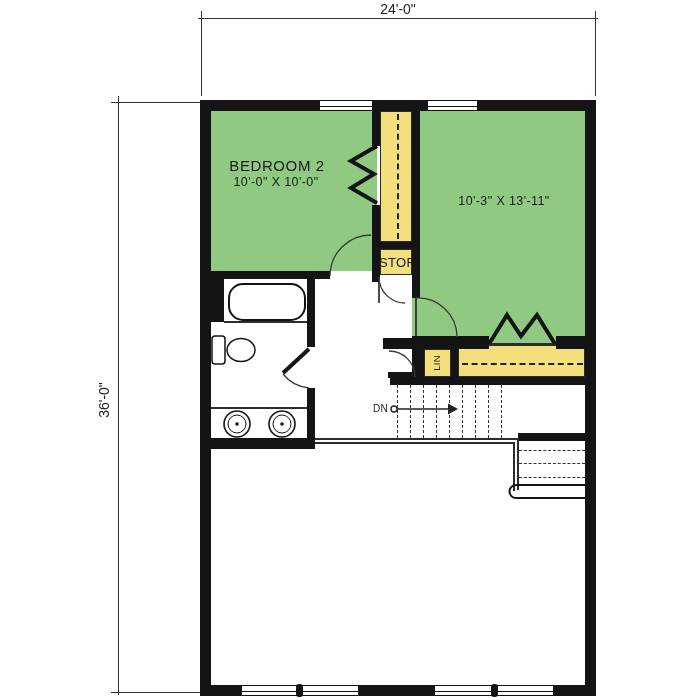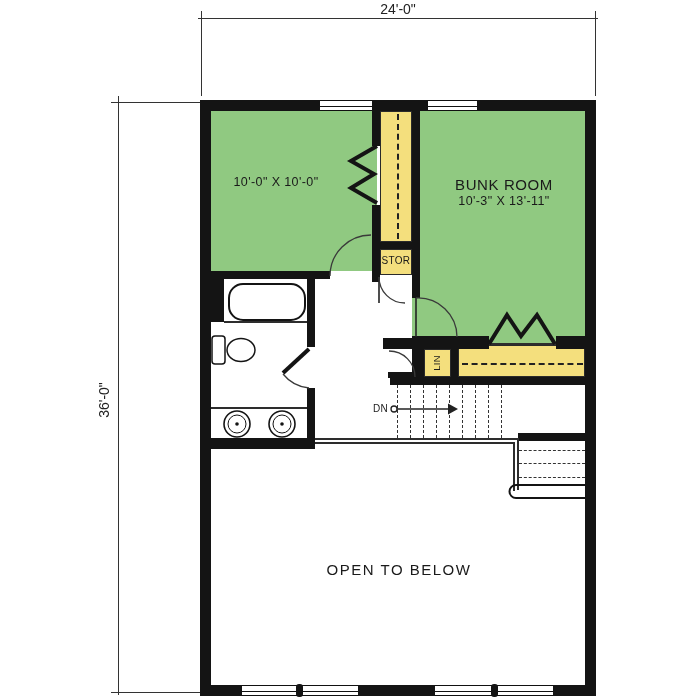--- a/index.html
+++ b/index.html
@@ -20,21 +20,21 @@
   .dimline{position:absolute;background:#333;}
   .dash-v{position:absolute;border-left:2px dashed #222;}
   .dash-h{position:absolute;border-top:2px dashed #222;}
   .tread-v{position:absolute;border-left:1.5px dashed #333;}
   .tread-h{position:absolute;border-top:1.5px dashed #333;}
   .win{position:absolute;background:#fff;border-top:1.5px solid #111;border-bottom:1.5px solid #111;box-sizing:border-box;}
   .win .mid{position:absolute;left:0;right:0;top:50%;height:1px;background:#111;}
   .lbl{position:absolute;text-align:center;white-space:nowrap;}
   .room-name{font-size:15px;letter-spacing:0.6px;font-weight:400;}
   .room-size{font-size:12.5px;letter-spacing:0.4px;}
-  .small-lbl{font-size:10px;letter-spacing:0.3px;}
+  .small-lbl{font-size:13px;letter-spacing:0.3px;}
   .dim-lbl{font-size:14px;color:#222;}
   svg.overlay{position:absolute;left:0;top:0;pointer-events:none;}
 </style>
 </head>
 <body>
 
 <div id="plan">
 
   <div class="dimline" style="left:198px;top:18px;width:400px;height:1px;"></div>
   <div class="dimline" style="left:201px;top:11px;width:1px;height:85px;"></div>
@@ -151,26 +151,25 @@
     <circle cx="282" cy="424" r="9" fill="none" stroke="#141414" stroke-width="1"></circle>
     <circle cx="282" cy="424" r="1.8" fill="#141414"></circle>
 
     <circle cx="394" cy="409" r="3" fill="#ffffff" stroke="#222" stroke-width="1.3"></circle>
     <line x1="397" y1="409" x2="449" y2="409" stroke="#222" stroke-width="1.5"></line>
     <polygon points="458,409 448,403.5 448,414.5" fill="#222"></polygon>
 
     <path d="M585,485 L516,485 A6.5,6.5 0 0 0 516,498 L585,498" fill="none" stroke="#141414" stroke-width="2"></path>
   </svg>
 
+  <div class="lbl room-name" style="left:192px;top:157px;width:170px;">BEDROOM 2</div>
   <div class="lbl room-size" style="left:191px;top:175px;width:170px;">10'-0" X 10'-0"</div>
 
-  <div class="lbl room-name" style="left:419px;top:176px;width:170px;">BUNK ROOM</div>
   <div class="lbl room-size" style="left:419px;top:194px;width:170px;">10'-3" X 13'-11"</div>
 
   <div class="lbl small-lbl" style="left:379px;top:255px;width:34px;">STOR</div>
 
   <div class="lbl small-lbl" style="left:422px;top:355px;width:30px;height:16px;line-height:16px;transform:rotate(-90deg);font-size:9.5px;">LIN</div>
 
   <div class="lbl small-lbl" style="left:360px;top:403px;width:28px;text-align:right;font-size:10px;">DN</div>
 
-  <div class="lbl room-name" style="left:299px;top:561px;width:200px;letter-spacing:1.5px;">OPEN TO BELOW</div>
 
 </div>
 
 </body></html>

